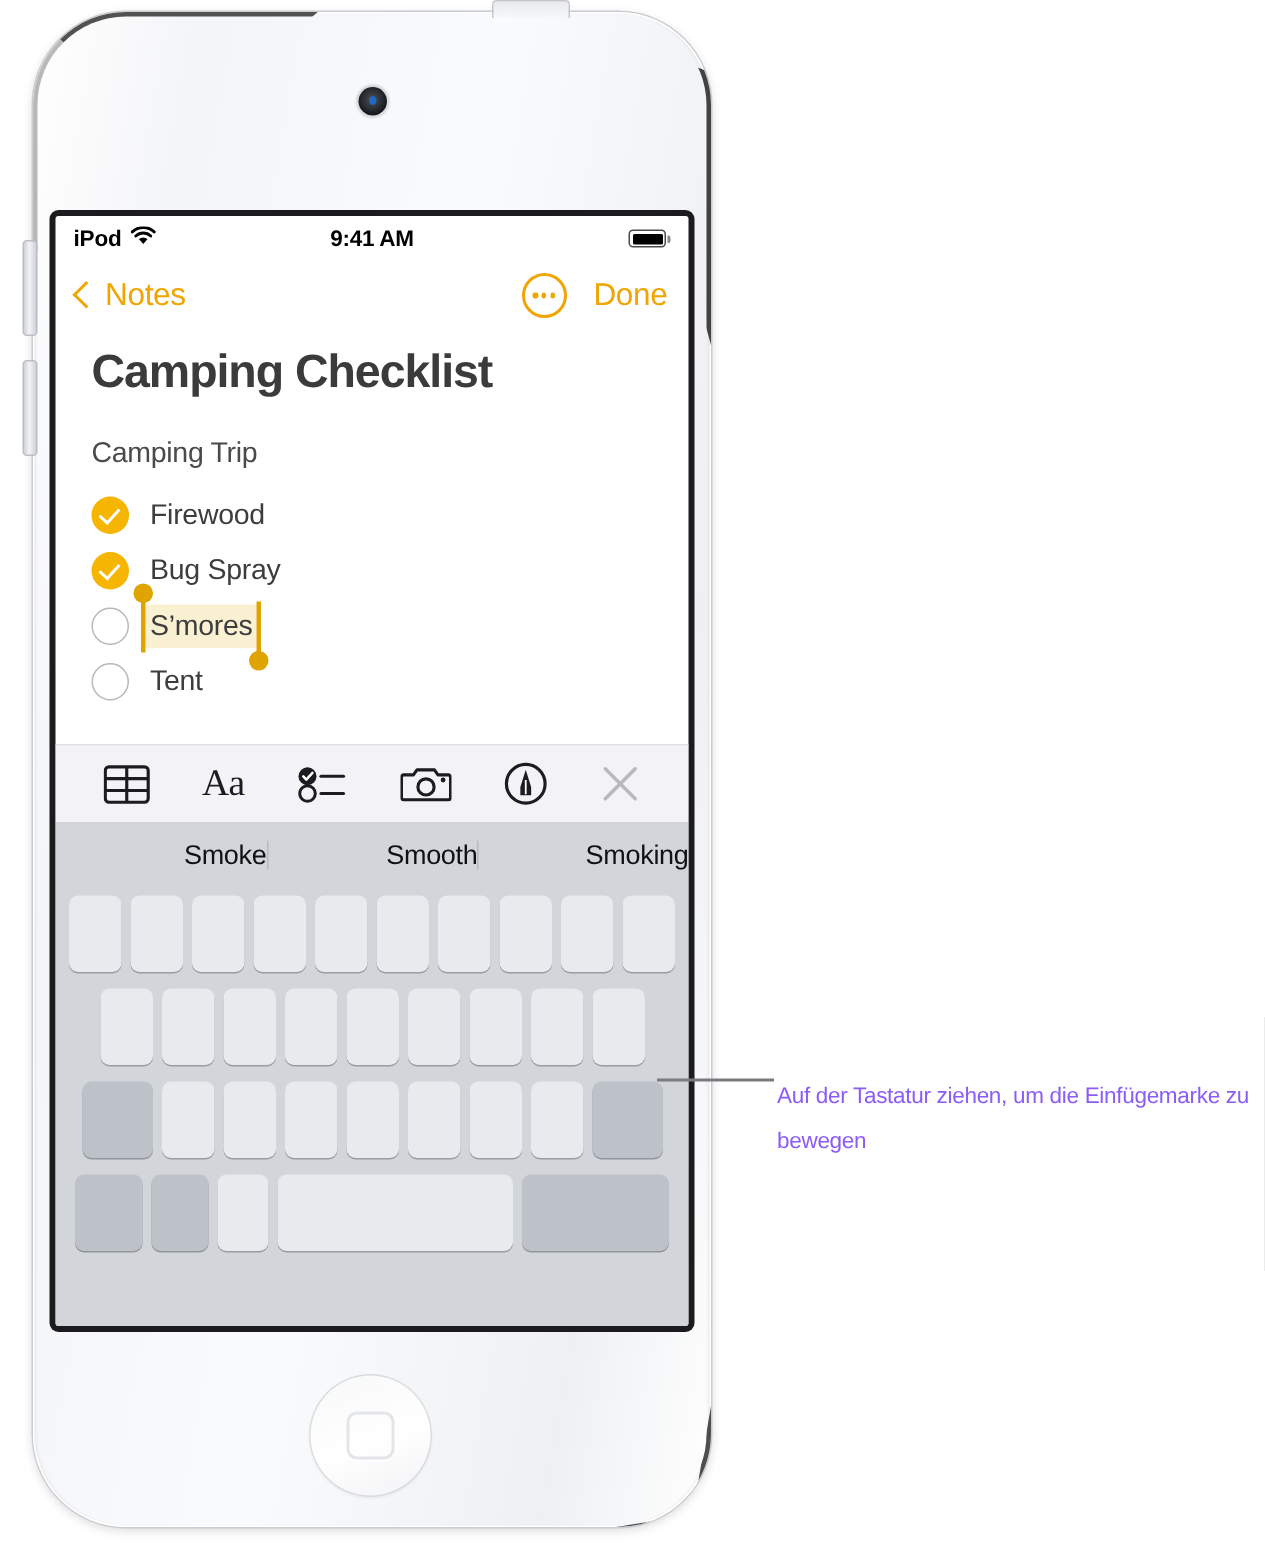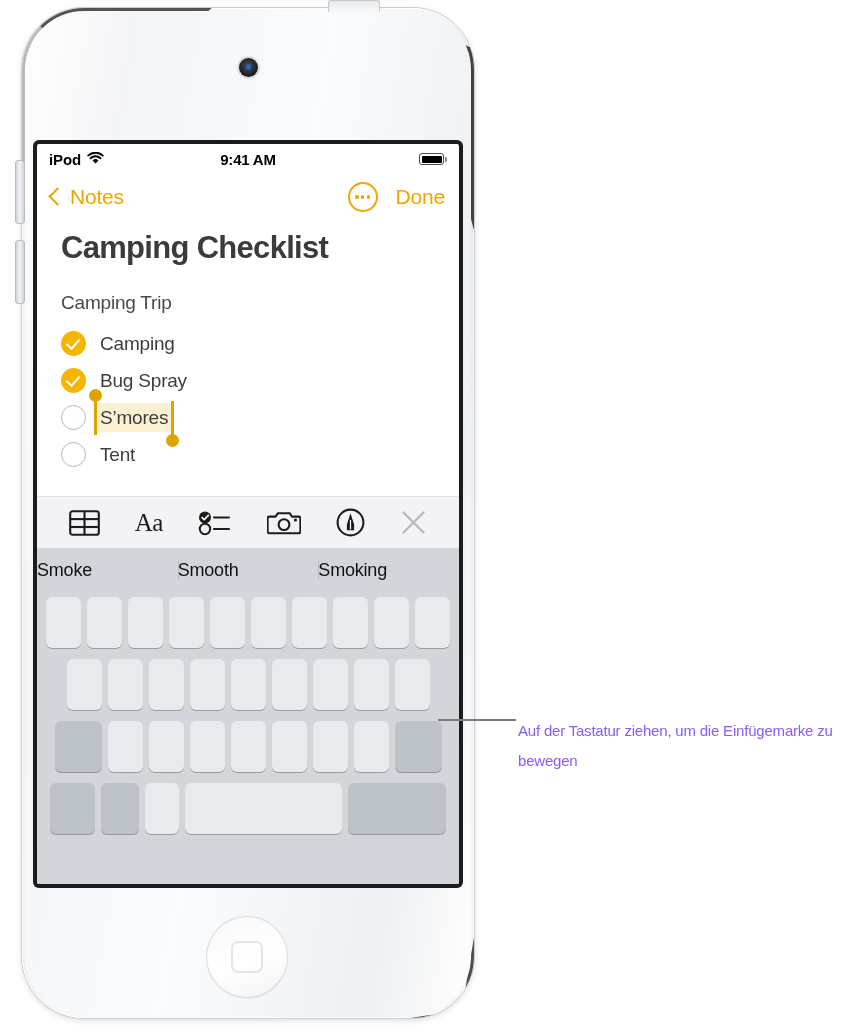--- a/index.html
+++ b/index.html
@@ -334,21 +334,21 @@
     position: absolute;
     left: 0; right: 0;
     top: 404px;
     height: 44px;
     background: #d2d5da;
     display: flex;
     align-items: center;
   }
   .pred-item {
     flex: 1;
-    text-align: left;
+    text-align: right;
     font-size: 18px;
     color: #111114;
     letter-spacing: -0.2px;
     position: relative;
   }
   .pred-item + .pred-item::before {
     content: "";
     position: absolute;
     left: 0; top: 50%;
     transform: translateY(-50%);
@@ -465,21 +465,21 @@
       <div id="done-button">Done</div>
     </div>
   </div>
 
   <div id="note-body">
     <div id="note-title">Camping Checklist</div>
     <div id="note-section-label">Camping Trip</div>
 
     <div class="check-row">
       <span class="checkbox checked"></span>
-      <span class="check-label">Camping</span>
+      <span class="check-label">Firewood</span>
     </div>
 
     <div class="check-row">
       <span class="checkbox checked"></span>
       <span class="check-label">Bug Spray</span>
     </div>
 
     <div class="check-row selected">
       <span class="checkbox unchecked"></span>
       <span class="check-label">S’mores<span class="sel-bar start"></span><span class="sel-knob start"></span><span class="sel-bar end"></span><span class="sel-knob end"></span></span>

